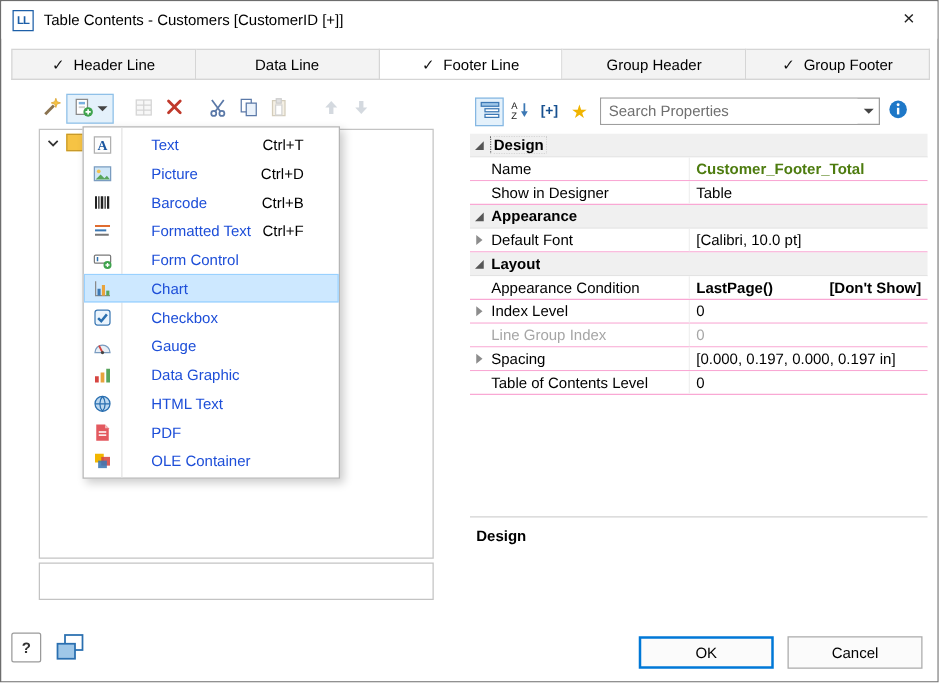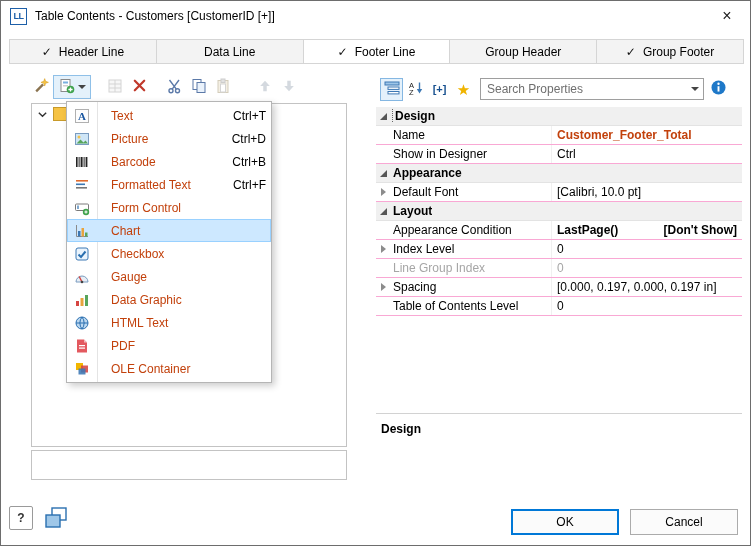--- a/index.html
+++ b/index.html
@@ -38,22 +38,22 @@
   .tree-node-icon { position:absolute; left:21px; top:3px; width:14px; height:14px; background:#f6c344; border:1px solid #c89a2a; }
   .sub-box { position:absolute; left:30px; top:449px; width:316px; height:30px; border:1px solid #c3c3c3; background:#fff; }
 
   
   .insert-menu { position:absolute; left:65px; top:100px; width:206px; background:#fff; border:1px solid #b5b5b5;
                  box-shadow:3px 3px 7px rgba(0,0,0,.2); padding:2px 0; z-index:20; }
   .insert-menu::before { content:""; position:absolute; left:30px; top:0; bottom:0; width:1px; background:#e4e4e4; }
   .menu-item { height:23px; display:flex; align-items:center; position:relative; }
   .menu-item.selected { background:#cde8ff; box-shadow:inset 0 0 0 1px #99d1ff; }
   .mi-icon { width:30px; display:flex; align-items:center; justify-content:center; z-index:1; }
-  .mi-label { margin-left:14px; flex:1; color:#c2410c; }
-  .mi-shortcut { margin-right:5px; color:#000;text-align:center; }
+  .mi-label { margin-left:24px; flex:1; color:#1d4ed8; }
+  .mi-shortcut { margin-right:28px; color:#000;text-align:center; }
 
   
   .props-toolbar { position:absolute; top:75px; left:379px; height:26px; display:flex; align-items:center; }
   .pbtn { width:23px; height:23px; display:flex; align-items:center; justify-content:center; border:1px solid transparent; margin-right:1px; }
   .pbtn.active { border:1px solid #85b7e2; background:#e4f1fb; }
   .bracket-plus { color:#17508f; font-weight:bold; font-size:11px; }
   .star-glyph { color:#f0b400; font-size:15px; line-height:1; }
   .search-combo { position:absolute; left:479px; top:77px; width:224px; height:22px; border:1px solid #9e9e9e; background:#fff;
                   display:flex; align-items:center; }
   .search-combo input { border:none; outline:none; flex:1; height:100%; padding:0 6px; font:12px "Liberation Sans", sans-serif; color:#ef4444; }
@@ -66,21 +66,21 @@
   .prow { display:flex; height:19px; align-items:center; border-bottom:1px solid #f9a8d4; background:#fff; }
   .gutter { width:15px; height:100%; display:flex; align-items:center; justify-content:center; flex:none; }
   .pname { width:160px; flex:none; padding-left:2px; white-space:nowrap; overflow:hidden; }
   .pval { flex:1; height:100%; padding:0 5px; border-left:1px solid #f0f0f0; display:flex; align-items:center; white-space:nowrap; overflow:hidden; }
   .pval.split { justify-content:space-between; }
   .prow.category { background:#f0f0f0; border-bottom:1px solid #e3e3e3; }
   .prow.category .pname { width:auto; font-weight:bold; }
   .focus-dotted { outline:1px dotted #666; padding:0 2px; }
   .cat-marker { width:0; height:0; border-left:7px solid transparent; border-bottom:7px solid #565656; }
   .row-expander { width:0; height:0; border-top:4px solid transparent; border-bottom:4px solid transparent; border-left:5px solid #8c8c8c; }
-  .val-name { font-weight:bold; color:#c2410c; }
+  .val-name { font-weight:bold; color:#4d7c0f; }
   .val-bold { font-weight:bold; }
   .prow.disabled-row .pname, .prow.disabled-row .pval { color:#a6a6a6; }
 
   
   .desc-area { position:absolute; left:375px; top:412px; width:366px; border-top:1px solid #d2d2d2; padding:8px 0 0 5px; }
   .desc-title { font-weight:bold; }
 
   
   .help-btn { position:absolute; left:8px; top:505px; width:24px; height:24px; border:1px solid #9a9a9a; background:#fff;
               display:flex; align-items:center; justify-content:center; font-weight:bold; color:#333; border-radius:2px; }
@@ -383,21 +383,21 @@
       <span class="gutter"></span>
       <span class="pname">Name</span>
       <span class="pval">
           <span class="val-name">Customer_Footer_Total</span>
         </span>
     </div>
     <div class="prow">
       <span class="gutter"></span>
       <span class="pname">Show in Designer</span>
       <span class="pval">
-          <span>Ctrl</span>
+          <span>Table</span>
         </span>
     </div>
     <div class="prow category">
       <span class="gutter">
           <span class="cat-marker"></span>
         </span>
       <span class="pname">Appearance</span>
     </div>
     <div class="prow">
       <span class="gutter">

